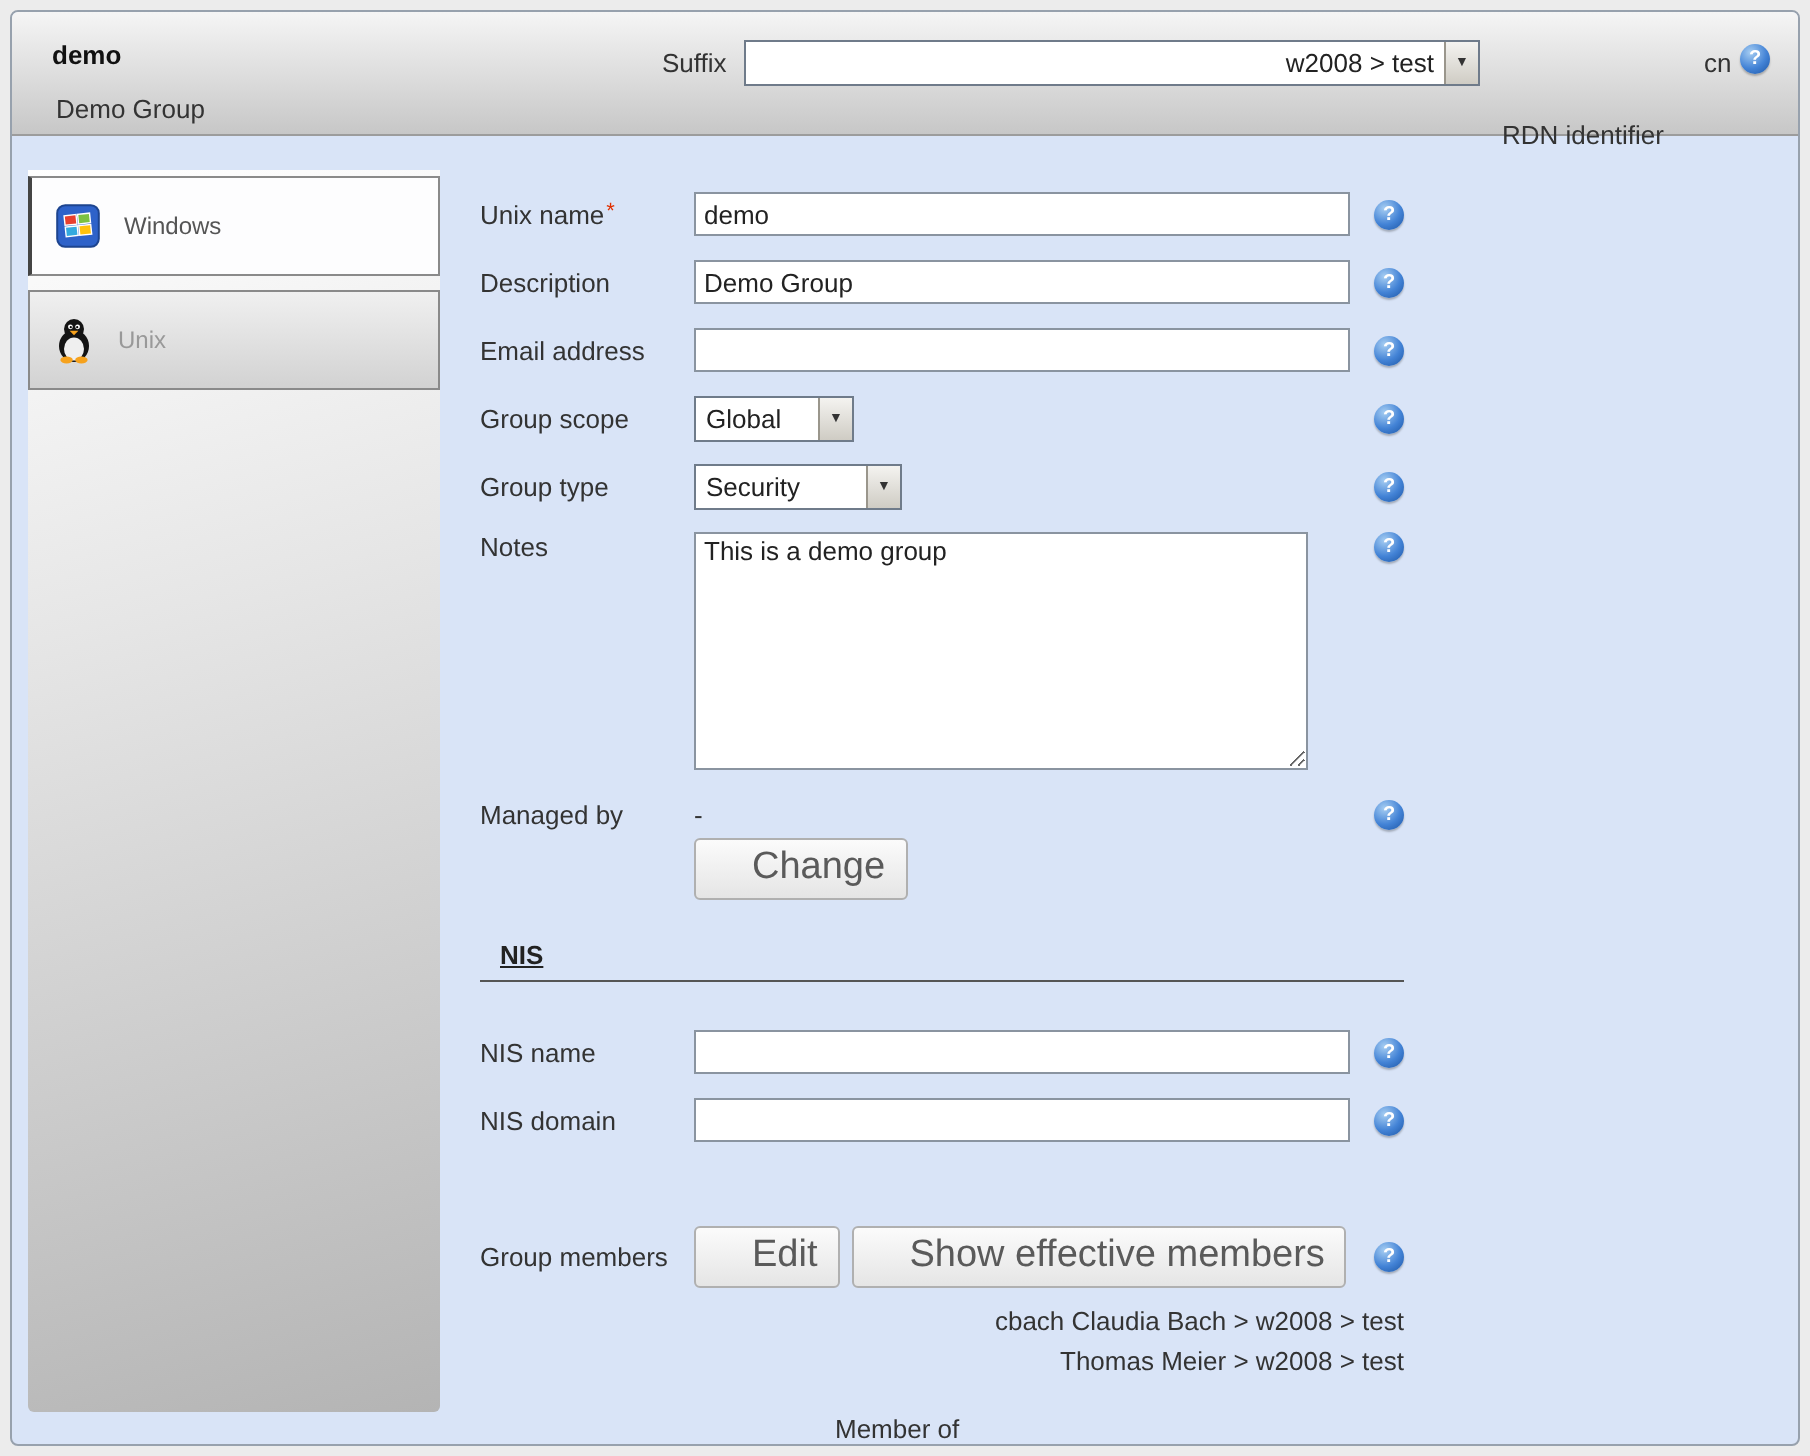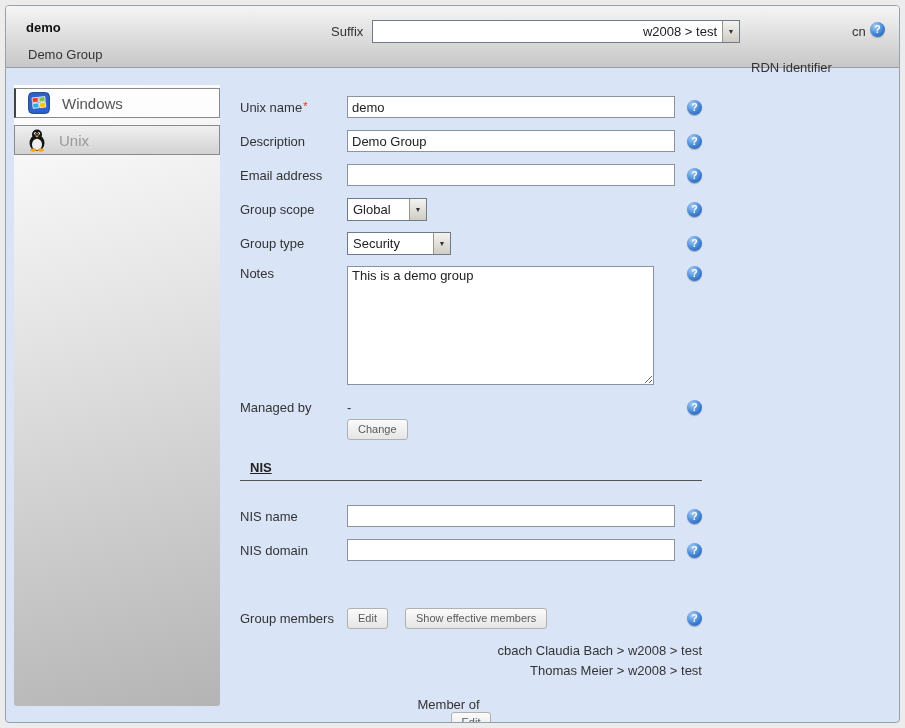--- a/index.html
+++ b/index.html
@@ -46,23 +46,23 @@
 
   
   .sidebar {
     position:absolute; left:8px; top:79px; width:206px; height:621px;
     background:linear-gradient(165deg, #ffffff 0%, #e6e6e6 35%, #b4b4b4 100%);
     border-radius:0 0 3px 3px;
     padding-top:3px;
   }
   .tab {
     display:flex; align-items:center; gap:12px;
-    height:30px; padding-left:12px; margin-bottom:7px;
+    height:50px; padding-left:12px; margin-bottom:7px;
     border:1px solid #8a8a8a; cursor:pointer;
-    font-size:15px;
+    font-size:12px;
   }
   .tab.active { background:#fdfdfe; color:#555; border-left:2px solid #444; }
   .tab.inactive { background:linear-gradient(#f0f0f0,#d2d2d2); color:#999; }
   .tab .ticon { flex:none; display:flex; align-items:center; }
 
   
   .content {
     position:absolute; left:234px; top:79px; width:462px;
     padding-top:11px;
   }
@@ -78,38 +78,38 @@
   textarea.tin { width:307px; height:119px; resize:both; }
   .help {
     margin-left:auto; flex:none;
     width:15px; height:15px; border-radius:50%;
     background:radial-gradient(circle at 35% 28%, #a6cdf2, #4383d6 55%, #1c55a4);
     color:#fff; font-size:10px; font-weight:bold;
     display:flex; align-items:center; justify-content:center;
     cursor:pointer; box-shadow:0 1px 1px rgba(0,0,0,.25);
   }
   .btn {
-    display:inline-block; padding:3px 10px 4px 10px;
+    display:inline-block; padding:3px 10px 4px 28px;
     background:linear-gradient(#fbfbfb,#e5e5e5);
     border:1px solid #b0b0b0; border-radius:3px;
-    color:#5a5a5a; font-size:11px; font-family:inherit; cursor:pointer;
+    color:#5a5a5a; font-size:19px; font-family:inherit; cursor:pointer;
   }
   .dash { color:#333; }
   .change-row { margin:2px 0 20px 107px; }
   .section-head {
     margin:0 0 24px 0; padding:0 0 5px 10px;
     border-bottom:1px solid #555;
     font-weight:bold; color:#222;
   }
   .section-head span { text-decoration:underline; }
   .members-row { margin-top:46px; }
   .member-list { width:100%; text-align:right; margin-top:8px; }
   .member-list div { line-height:20px; color:#333; }
   .memberof-row { margin-top:16px;flex-direction:column; }
-  .gapbtn { margin-left:17px; }
+  .gapbtn { margin-left:6px; }
 </style>
 </head>
 <body>
 
 <div class="page">
   <div class="window">
 
     <div class="header">
       <div class="hdr-title">demo</div>
       <div class="hdr-subtitle">Demo Group</div>

